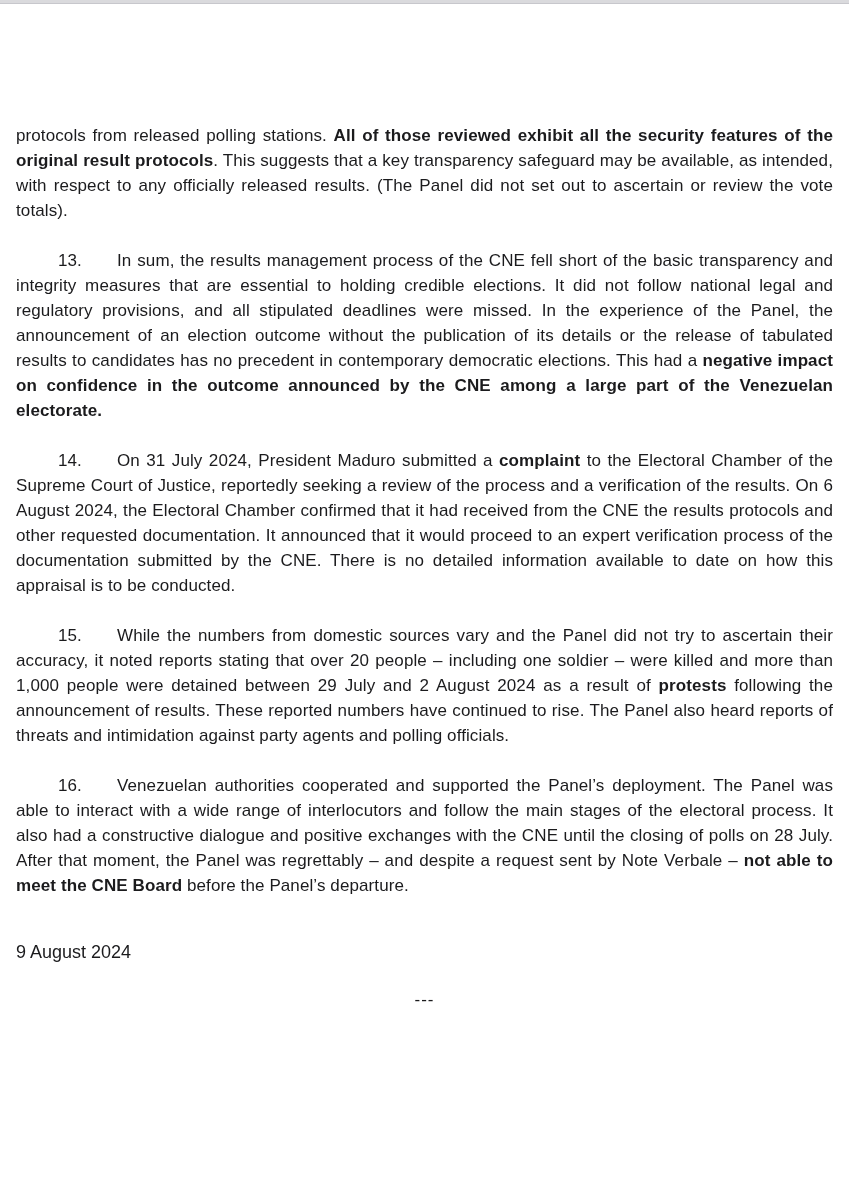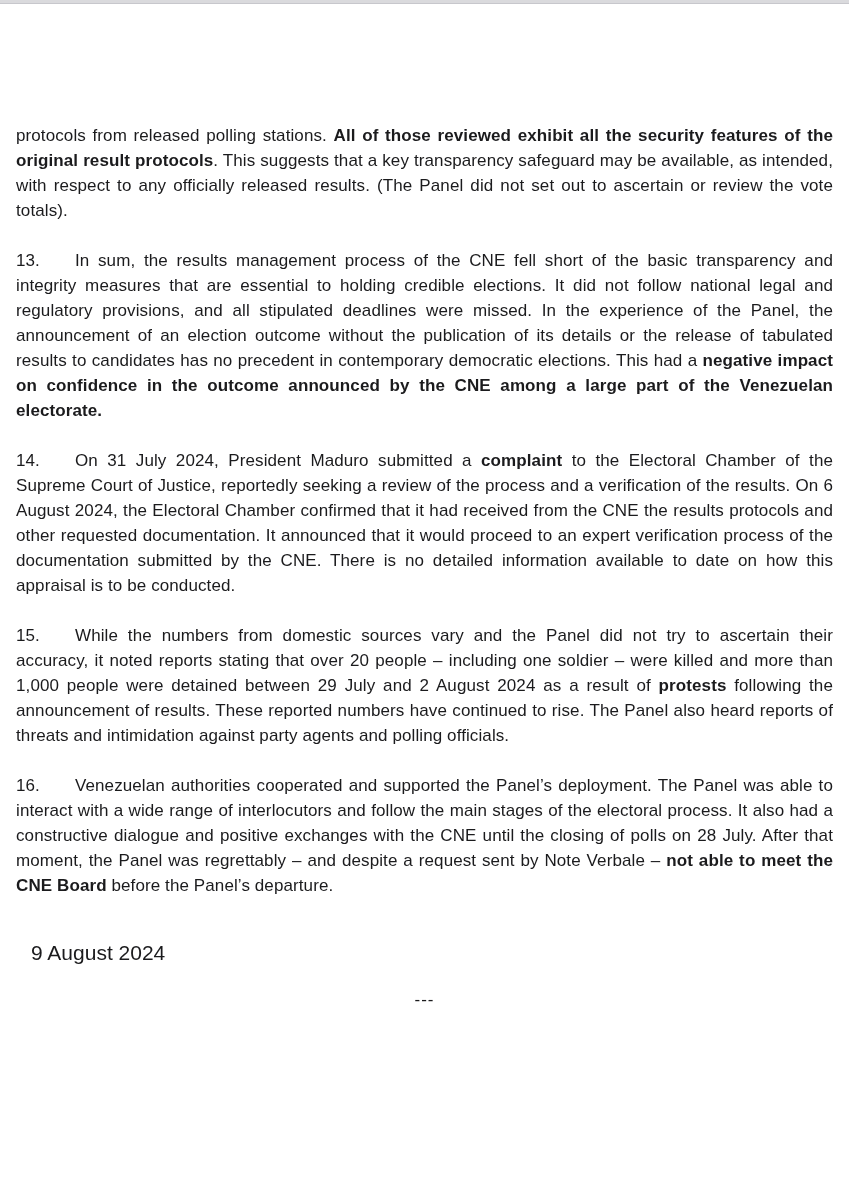--- a/index.html
+++ b/index.html
@@ -28,28 +28,29 @@
   .para {
     font-size: 17px;
     line-height: 25px;
     text-align: justify;
     margin: 0 0 25px 0;
     letter-spacing: 0.1px;
   }
   .pnum {
     display: inline-block;
     width: 59px;
+    margin-left: 42px;
   }
   .bold {
     font-weight: 700;
   }
   .date-line {
-    font-size: 21px;
+    font-size: 18px;
     line-height: 25px;
-    margin: 42px 0 0 15px;
+    margin: 42px 0 0 0;
     text-align: left;
   }
   .end-mark {
     font-size: 17px;
     line-height: 25px;
     margin: 22px 0 0 0;
     text-align: center;
     letter-spacing: 1px;
   }
 </style>

